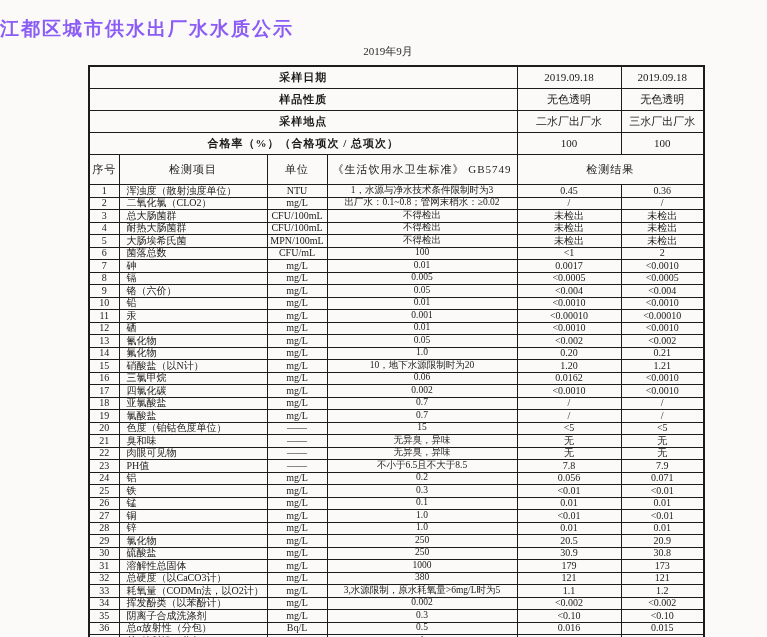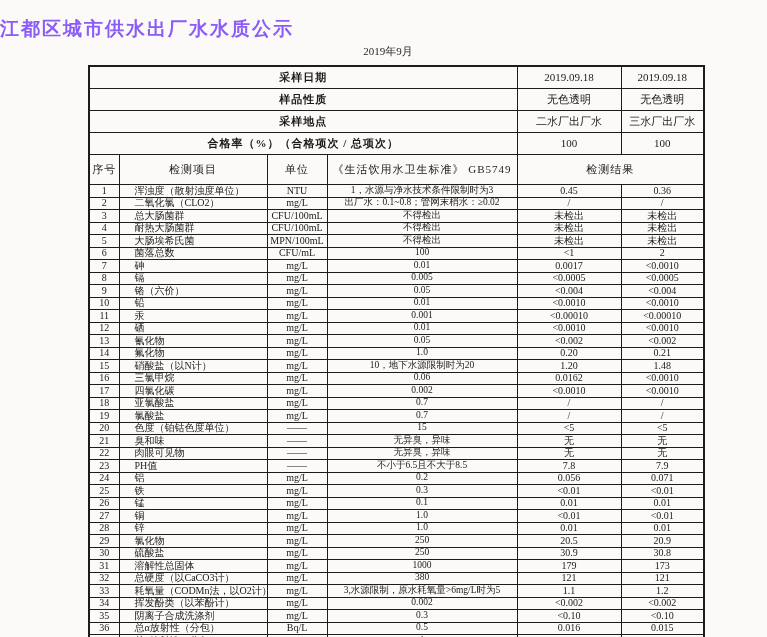--- a/index.html
+++ b/index.html
@@ -32,21 +32,21 @@
     white-space:nowrap;overflow:hidden;
     font-weight:normal;
     text-align:center;
     font-size:10px;
     line-height:1.05;
   }
   tr.info td{height:21px;font-size:11px;}
   tr.info td.info-label{font-weight:bold;letter-spacing:1px;}
   tr.cols th{height:29px;font-size:11px;font-weight:normal;letter-spacing:1px;}
   tbody.rows td{height:11.5px;}
-  tbody.rows td.c1{text-align:left;padding-left:15px;}
+  tbody.rows td.c1{text-align:left;padding-left:7px;}
   tbody.rows td.c3{font-size:9.5px;margin-top:35px;}
 </style>
 </head>
 <body>
 
 <div class="page">
 
   <div class="title">江都区城市供水出厂水水质公示</div>
   <div class="subtitle">2019年9月</div>
 
@@ -200,21 +200,21 @@
           <td class="c3">1.0</td>
           <td class="c4">0.20</td>
           <td class="c5">0.21</td>
         </tr>
         <tr>
           <td class="c0">15</td>
           <td class="c1">硝酸盐（以N计）</td>
           <td class="c2">mg/L</td>
           <td class="c3">10，地下水源限制时为20</td>
           <td class="c4">1.20</td>
-          <td class="c5">1.48</td>
+          <td class="c5">1.21</td>
         </tr>
         <tr>
           <td class="c0">16</td>
           <td class="c1">三氯甲烷</td>
           <td class="c2">mg/L</td>
           <td class="c3">0.06</td>
           <td class="c4">0.0162</td>
           <td class="c5">&lt;0.0010</td>
         </tr>
         <tr>

